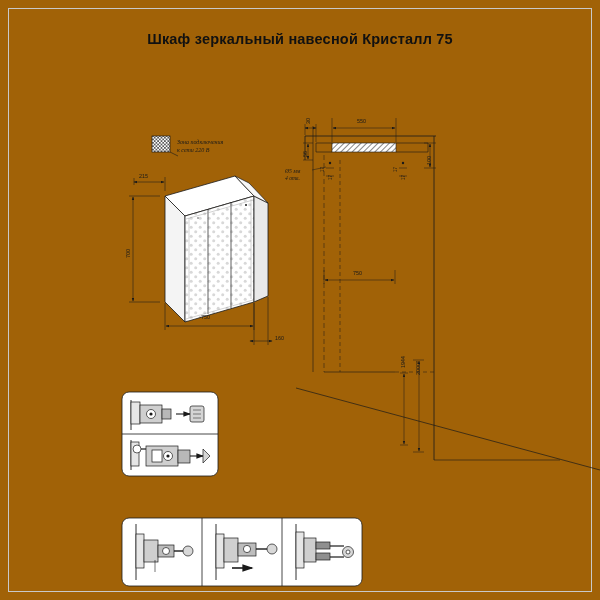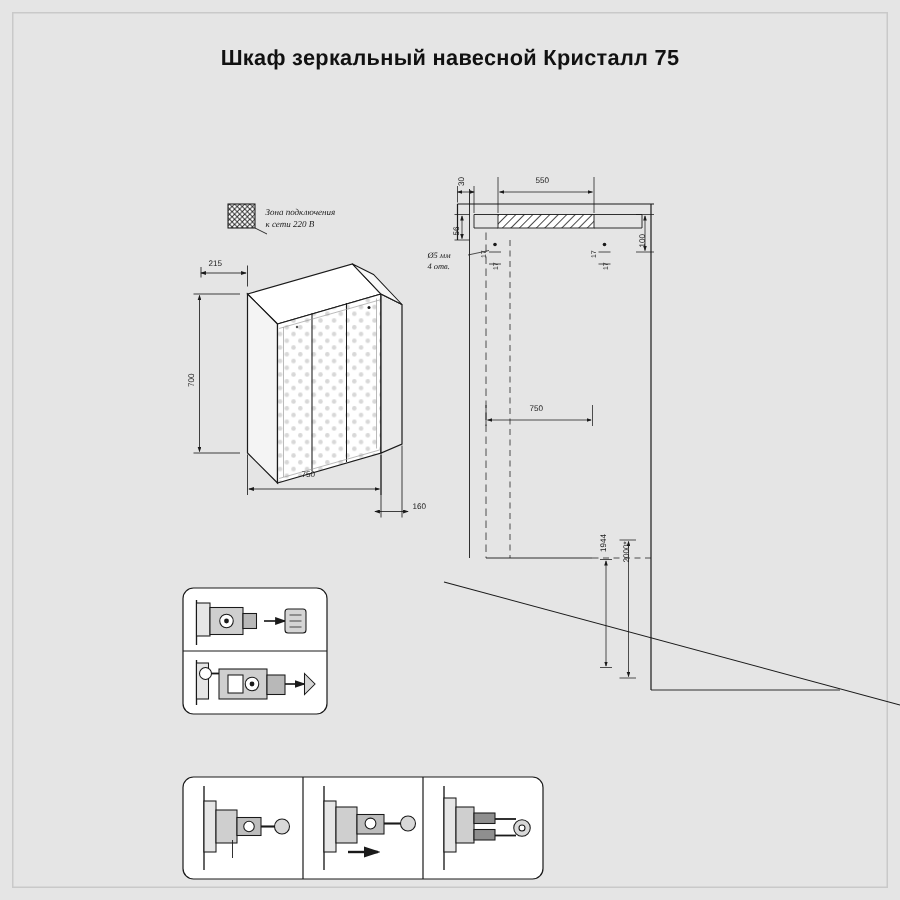--- a/index.html
+++ b/index.html
@@ -11,21 +11,21 @@
     width: 600px;
     height: 600px;
     font-family: "Liberation Sans", sans-serif;
     color: #1a1a1a;
     overflow: hidden;
   }
   #page {
     position: relative;
     width: 600px;
     height: 600px;
-    background: #e5e5e5;
+    background: #a16207;
     box-sizing: border-box;
     padding-left: 12px;
   }
   #page-border {
     position: absolute;
     left: 8px;
     top: 8px;
     width: 584px;
     height: 584px;
     border: 1px solid #c9c9c9;

